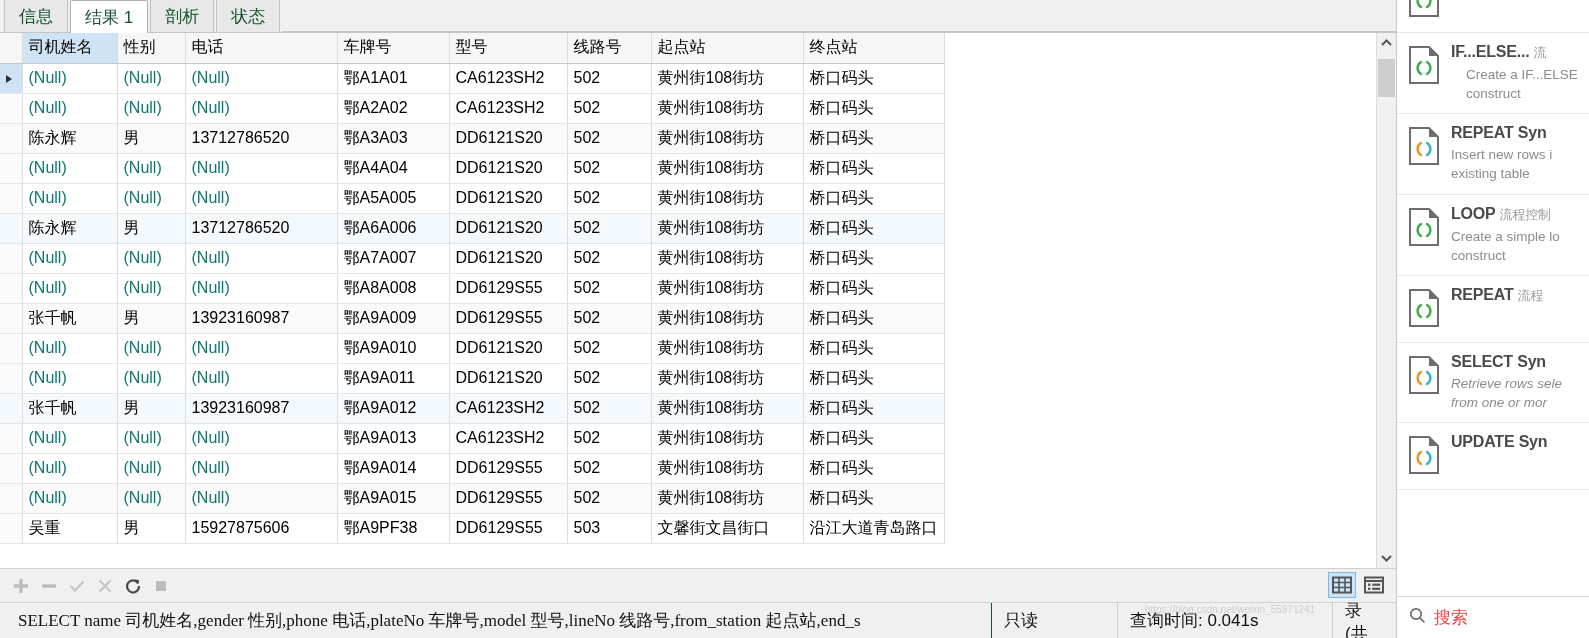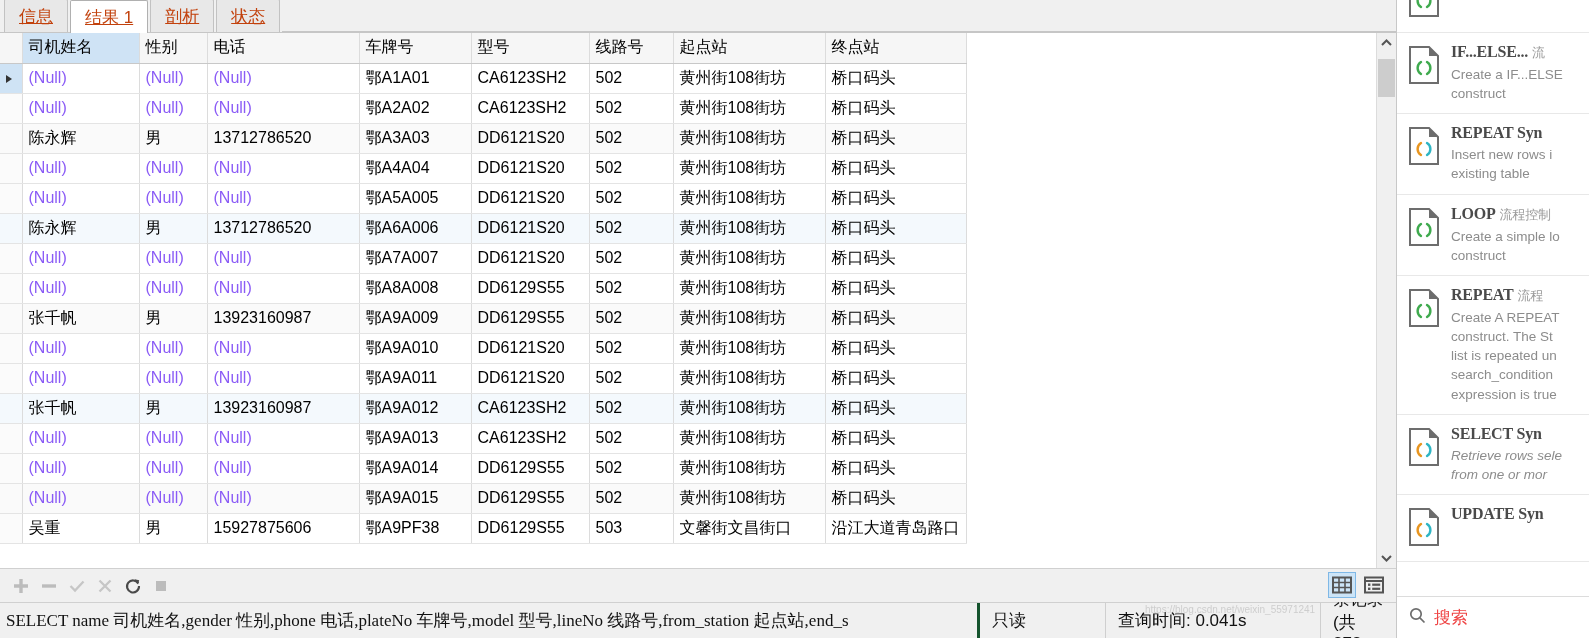--- a/index.html
+++ b/index.html
@@ -25,28 +25,27 @@
     background: #f0f0f0;
     border-bottom: 1px solid #c6c6c6;
     display: flex; align-items: flex-end;
     padding-left: 4px;
     position: relative;
   }
   .tab {
     height: 28px;
     padding: 16px 14px;
     display: flex; align-items: center;
-    font-size: 17px; color: #c2410c;
+    font-size: 17px; color: #14532d;
     background: #e8e8e8;
     border: 1px solid #c2c2c2;
     border-bottom: none;
     margin-right: 2px;
     border-radius: 2px 2px 0 0;
     white-space: nowrap;
-    text-decoration: underline;
   }
   .tab.active {
     background: #ffffff;
     height: 32px;
     border-color: #b0b0b0;
     position: relative; z-index: 3;
     margin-bottom: -1px;
   }
   .tabstrip .tabfill {
     flex: 1; height: 28px;
@@ -106,28 +105,28 @@
     background: #cfe3f5;
   }
   .rowmark {
     display: inline-block;
     width: 0; height: 0;
     border-left: 6px solid #333;
     border-top: 4px solid transparent;
     border-bottom: 4px solid transparent;
     vertical-align: middle;
   }
-  td.nullcell { color: #8b5cf6; }
+  td.nullcell { color: #0f766e; }
   tr.tint-a td { background: #fafafa; }
   tr.tint-b td { background: #f4f9fd; }
   tr.tint-b td.gutter { background: #f4f9fd; }
   tr.tint-a td.gutter { background: #fafafa; }
 
   
-  .c-name  { width: 117px; }
+  .c-name  { width: 95px; }
   .c-gen   { width: 68px;  }
   .c-phone { width: 152px; margin-top: 23px; }
   .c-plate { width: 112px; }
   .c-model { width: 118px; }
   .c-line  { width: 84px;  }
   .c-from  { width: 152px; }
   .c-end   { width: 128px; }
 
   
   .vscroll {
@@ -185,26 +184,27 @@
   
   .statusbar {
     height: 36px;
     background: #f0f0f0;
     border-top: 1px solid #d0d0d0;
     display: flex; align-items: stretch;
     font-size: 17px; color: #111;
   }
   .st-sql {
     flex: 0 0 980px;
-    border-right: 3px solid #14532d;
+    border-right: 1px solid #14532d;
     display: flex; align-items: center;
     padding: 0 6px;
     overflow: hidden; white-space: nowrap;
     font-family: "Liberation Serif", "DejaVu Serif", serif;
     font-size: 17px;
+    margin-left: 12px;
   }
   .st-ro {
     flex: 0 0 126px;
     border-right: 1px solid #cfcfcf;
     display: flex; align-items: center;
     padding: 0 12px;
   }
   .st-time {
     flex: 0 0 215px;
     border-right: 1px solid #cfcfcf;
@@ -232,21 +232,20 @@
     padding: 10px 0 10px 10px;
     border-bottom: 1px solid #e8e8e8;
     gap: 10px;
   }
   .snip-ico { flex: 0 0 34px; padding-top: 2px; }
   .snip-body { flex: 1; overflow: hidden; }
   .snip-title {
     font-size: 16px; font-weight: bold; color: #4a4a4a;
     white-space: nowrap;
     letter-spacing: -0.2px;
-    font-family: Liberation Serif, serif;
   }
   .snip-title .cn {
     font-weight: normal; font-size: 13px; color: #9a9a9a;
     margin-left: 4px;
   }
   .snip-desc {
     font-size: 13.5px; color: #8c8c8c;
     margin-top: 3px; line-height: 1.42;
     word-break: break-word;
   }
@@ -570,21 +569,21 @@
         </div>
         <div class="snip">
           <div class="snip-ico"><svg width="34" height="40" viewBox="0 0 34 40">
               <path d="M3 2 h19 l9 9 v27 h-28 z" fill="#fff" stroke="#6d6d6d" stroke-width="2"></path>
               <path d="M22 2 l9 9 h-9 z" fill="#6d6d6d"></path>
               <path d="M14 17 a7 7 0 0 0 0 12" fill="none" stroke="#3faa4e" stroke-width="2.4" stroke-linecap="round"></path>
               <path d="M20 17 a7 7 0 0 1 0 12" fill="none" stroke="#3faa4e" stroke-width="2.4" stroke-linecap="round"></path>
             </svg></div>
           <div class="snip-body">
             <div class="snip-title">IF...ELSE...<span class="cn">流</span></div>
-            <div class="snip-desc" style="white-space: pre-line;">Create a IF...ELSE
+            <div class="snip-desc" style="white-space: pre-line; margin-left: 15px;">Create a IF...ELSE
 construct</div>
           </div>
         </div>
         <div class="snip">
           <div class="snip-ico"><svg width="34" height="40" viewBox="0 0 34 40">
               <path d="M3 2 h19 l9 9 v27 h-28 z" fill="#fff" stroke="#6d6d6d" stroke-width="2"></path>
               <path d="M22 2 l9 9 h-9 z" fill="#6d6d6d"></path>
               <path d="M14 17 a7 7 0 0 0 0 12" fill="none" stroke="#e8951f" stroke-width="2.4" stroke-linecap="round"></path>
               <path d="M20 17 a7 7 0 0 1 0 12" fill="none" stroke="#2fb5c4" stroke-width="2.4" stroke-linecap="round"></path>
             </svg></div>
@@ -609,25 +608,20 @@
         </div>
         <div class="snip">
           <div class="snip-ico"><svg width="34" height="40" viewBox="0 0 34 40">
               <path d="M3 2 h19 l9 9 v27 h-28 z" fill="#fff" stroke="#6d6d6d" stroke-width="2"></path>
               <path d="M22 2 l9 9 h-9 z" fill="#6d6d6d"></path>
               <path d="M14 17 a7 7 0 0 0 0 12" fill="none" stroke="#3faa4e" stroke-width="2.4" stroke-linecap="round"></path>
               <path d="M20 17 a7 7 0 0 1 0 12" fill="none" stroke="#3faa4e" stroke-width="2.4" stroke-linecap="round"></path>
             </svg></div>
           <div class="snip-body">
             <div class="snip-title">REPEAT<span class="cn">流程</span></div>
-            <div class="snip-desc" style="white-space: pre-line;">Create A REPEAT
-construct. The St
-list is repeated un
-search_condition
-expression is true</div>
           </div>
         </div>
         <div class="snip">
           <div class="snip-ico"><svg width="34" height="40" viewBox="0 0 34 40">
               <path d="M3 2 h19 l9 9 v27 h-28 z" fill="#fff" stroke="#6d6d6d" stroke-width="2"></path>
               <path d="M22 2 l9 9 h-9 z" fill="#6d6d6d"></path>
               <path d="M14 17 a7 7 0 0 0 0 12" fill="none" stroke="#e8951f" stroke-width="2.4" stroke-linecap="round"></path>
               <path d="M20 17 a7 7 0 0 1 0 12" fill="none" stroke="#2fb5c4" stroke-width="2.4" stroke-linecap="round"></path>
             </svg></div>
           <div class="snip-body">

